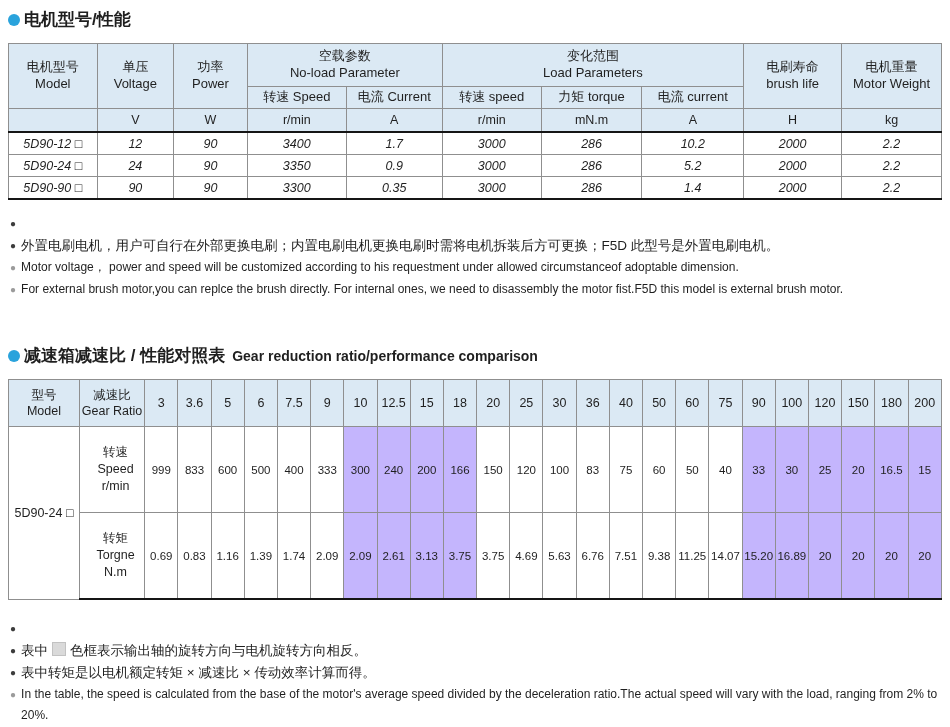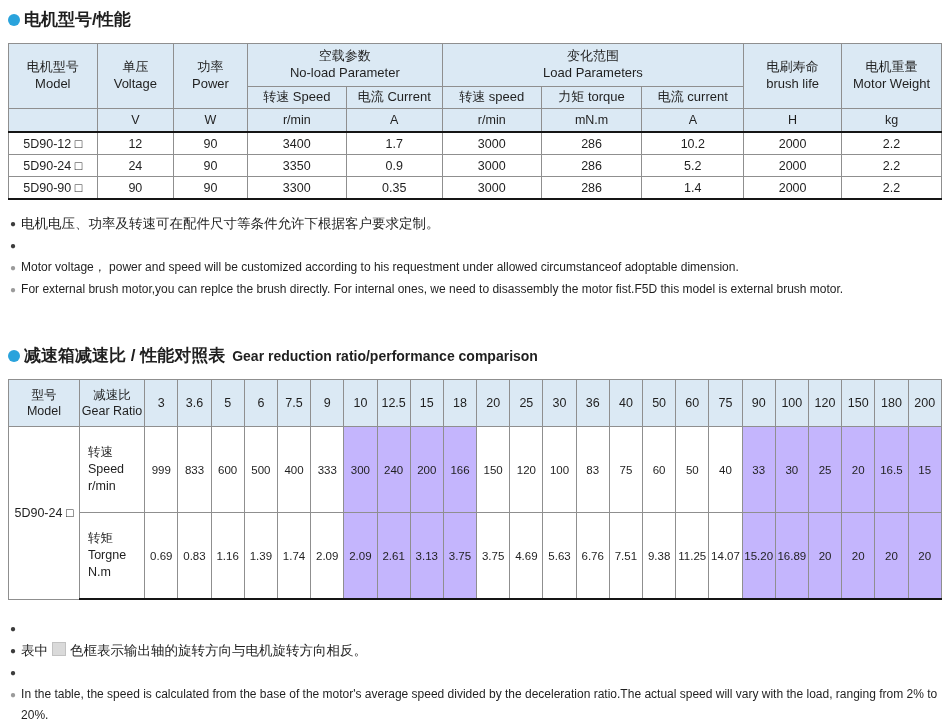--- a/index.html
+++ b/index.html
@@ -19,41 +19,41 @@
   
   table{border-collapse:collapse;width:100%;table-layout:fixed;}
   th,td{border:1px solid #8f8f8f;text-align:center;vertical-align:middle;padding:0 1px;}
   th{background:#dbe9f4;font-weight:normal;white-space:pre-line;line-height:1.3;}
 
   
   .t1 th{font-size:13px;}
   .t1 thead tr.r1 th{height:42px;}
   .t1 thead tr.r2 th{height:21px;}
   .t1 thead tr.units th{height:22px;font-size:12.5px;border-bottom:2.5px solid #151515;}
-  .t1 tbody td{background:#ffffff;font-size:12.5px;height:21px;}
+  .t1 tbody td{background:#ffffff;font-size:12.5px;height:21px;font-style:italic;}
   .t1 tbody tr:last-child td{border-bottom:2.5px solid #151515;text-align:center;}
 
   
   .notes{margin:13px 2px 0 2px;}
   .note{display:flex;align-items:flex-start;line-height:21px;margin:0 0 1px 0;}
   .blt{font-size:10px;flex:0 0 auto;margin-right:5px;line-height:21px;}
   .blt.dark{color:#3c3c3c;}
   .blt.gray{color:#9b9b9b;}
   .note.zh .ntext{font-size:13.5px;}
   .note.en .ntext{font-size:12px;}
   .graybox{display:inline-block;width:12px;height:12px;background:#dadada;border:1px solid #c2c2c2;vertical-align:-1px;margin:0 4px;}
 
   .sec2{margin-top:44px;}
 
   
   .t2{margin-top:2px;border-radius:16px;}
   .t2 th{font-size:12.5px;height:46px;}
   .t2 td{background:#ffffff;font-size:11.5px;height:85px;}
   .t2 td.gray{background:#c4b5fd;}
-  .t2 td.rowlabel{text-align:left;padding-left:8px;white-space:pre-line;font-size:12.5px;line-height:1.35;}
+  .t2 td.rowlabel{text-align:center;padding-left:8px;white-space:pre-line;font-size:12.5px;line-height:1.35;}
   .t2 td.model-span{font-size:12.5px;}
   .t2 tr:last-child td{border-bottom:2.5px solid #151515;}
 </style>
 </head>
 <body>
 
 <div class="page">
 
   <div class="sec-title">
     <span class="dot"></span>
@@ -146,24 +146,24 @@
           <td>1.4</td>
           <td>2000</td>
           <td>2.2</td>
         </tr>
     </tbody>
   </table>
 
   <div class="notes">
     <div class="note zh">
       <span class="blt dark">●</span>
-      <span class="ntext">电机电压、功率及转速可在配件尺寸等条件允许下根据客户要求定制。</span>
-    </div>
-    <div class="note zh">
-      <span class="blt dark">●</span>
+    </div>
+    <div class="note zh">
+      <span class="blt dark">●</span>
+      <span class="ntext">外置电刷电机，用户可自行在外部更换电刷；内置电刷电机更换电刷时需将电机拆装后方可更换；F5D 此型号是外置电刷电机。</span>
     </div>
     <div class="note en">
       <span class="blt gray">●</span>
       <span class="ntext">Motor voltage， power and speed will be customized according to his requestment under allowed circumstanceof adoptable dimension.</span>
     </div>
     <div class="note en">
       <span class="blt gray">●</span>
       <span class="ntext">For external brush motor,you can replce the brush directly. For internal ones, we need to disassembly the motor fist.F5D this model is external brush motor.</span>
     </div>
   </div>
@@ -276,20 +276,21 @@
   <div class="notes" style="margin-top:18px;">
     <div class="note zh">
       <span class="blt dark">●</span>
     </div>
     <div class="note zh">
       <span class="blt dark">●</span>
       <span class="ntext"><span>表中</span><span class="graybox"></span><span>色框表示输出轴的旋转方向与电机旋转方向相反。</span></span>
     </div>
     <div class="note zh">
       <span class="blt dark">●</span>
+      <span class="ntext">表中转矩是以电机额定转矩 × 减速比 × 传动效率计算而得。</span>
     </div>
     <div class="note en">
       <span class="blt gray">●</span>
       <span class="ntext">In the table, the speed is calculated from the base of the motor's average speed  divided by the deceleration ratio.The actual speed will vary with the load, ranging from 2% to 20%.</span>
     </div>
 
   </div>
 
 </div>
 

